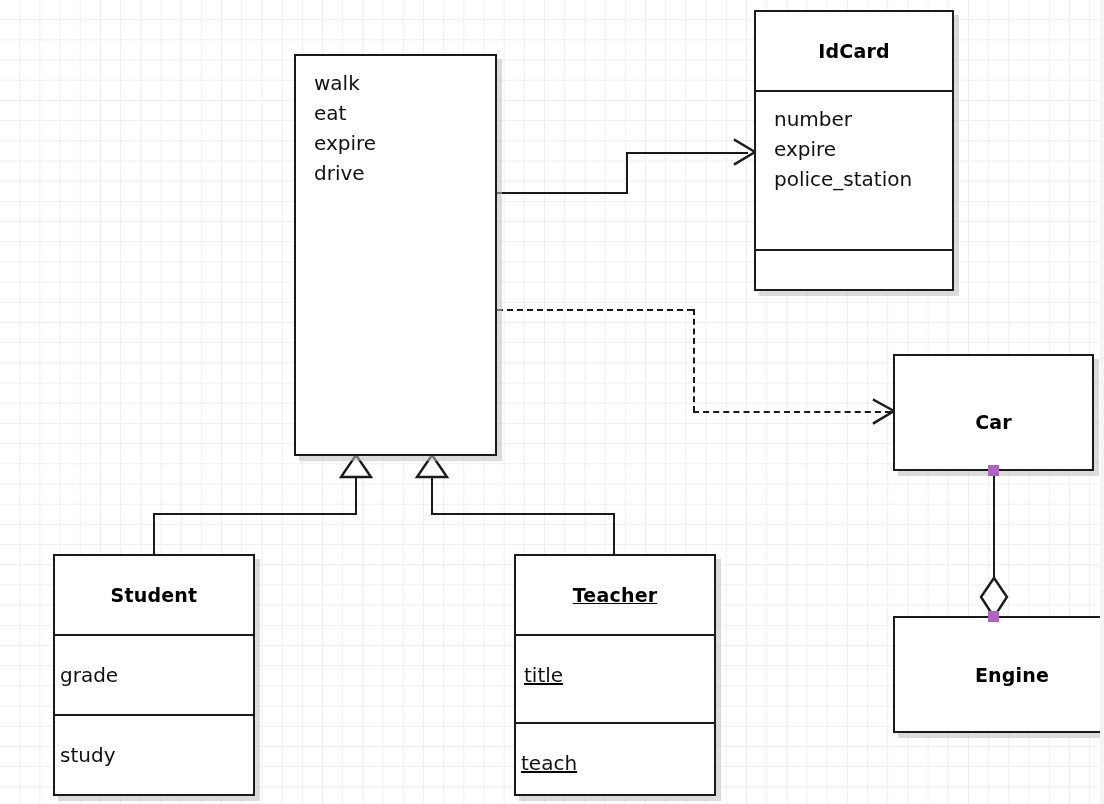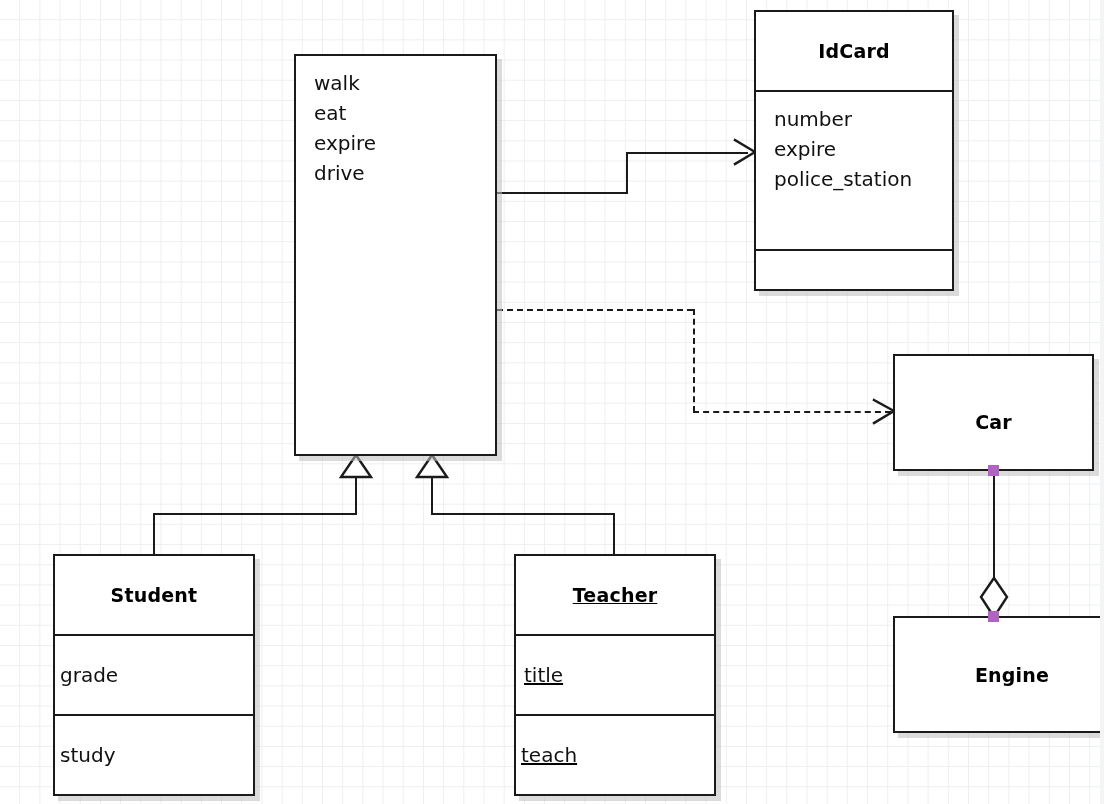--- a/index.html
+++ b/index.html
@@ -185,20 +185,20 @@
 
   <div class="uml-class" style="left:53px; top:554px; width:202px; height:242px;">
     <div class="compartment cmp-title" style="height:78px;">Student</div>
     <div class="compartment cmp-body single" style="height: 80px; white-space: pre;">grade</div>
     <div class="compartment cmp-body single" style="height: 80px; white-space: pre;">study</div>
   </div>
 
   <div class="uml-class" style="left:514px; top:554px; width:202px; height:242px;text-decoration:underline;">
     <div class="compartment cmp-title" style="height:78px;">Teacher</div>
     <div class="compartment cmp-body single" style="height: 80px; white-space: pre; padding-left: 8px;">title</div>
-    <div class="compartment cmp-body single" style="height: 80px; white-space: pre;">teach</div>
+    <div class="compartment cmp-body single" style="height: 80px; white-space: pre; margin-top: 8px;">teach</div>
   </div>
 
   <div class="endpoint-square" style="left:988px; top:465px;"></div>
   <div class="endpoint-square" style="left:988px; top:611px;"></div>
 
   <div class="edge-fade-right"></div>
 </div>
 
 </body></html>

